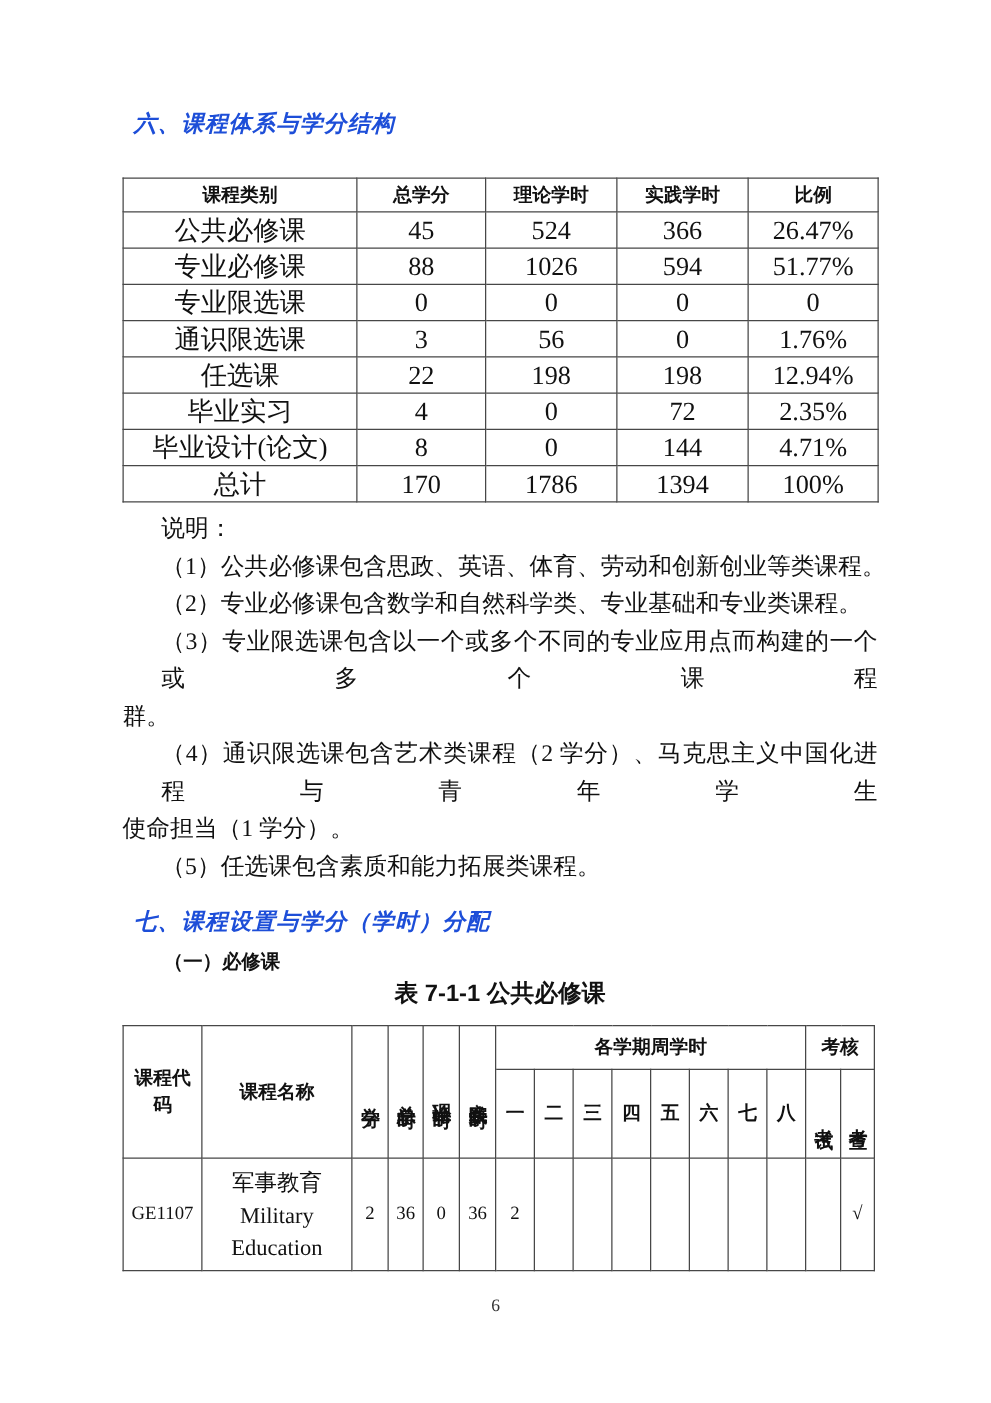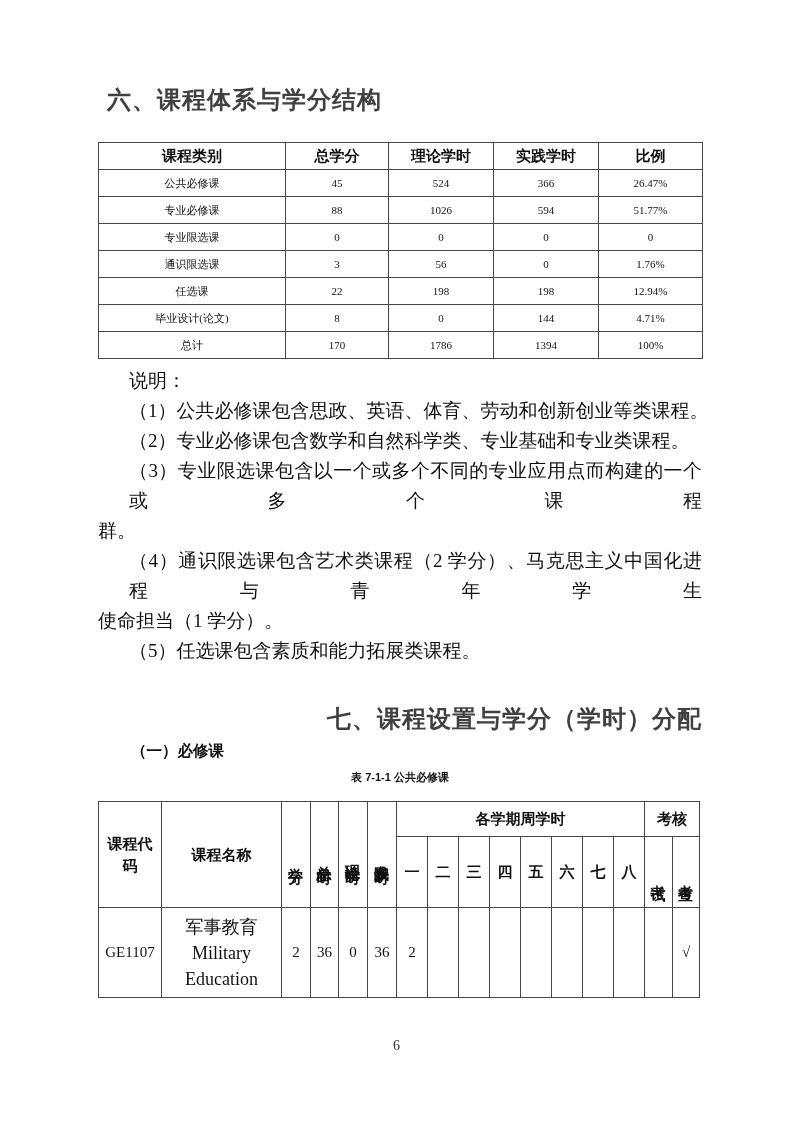--- a/index.html
+++ b/index.html
@@ -12,75 +12,76 @@
     color: #111111;
     font-family: "Liberation Serif", "DejaVu Serif", serif;
     padding: 87px 91px 0 98px;
     overflow: hidden;
   }
   .content { width: 604px; }
 
   h1.sec-title {
     font-family: "Liberation Sans", "DejaVu Sans", sans-serif;
     font-weight: bold;
-    font-size: 24px;
+    font-size: 18px;
     line-height: 25px;
-    color: #404040;
+    color: #1d4ed8;
     margin-left: 9px;
     letter-spacing: 1px;
+    font-style: italic;
   }
 
   
   table.t1 {
     border-collapse: collapse;
     table-layout: fixed;
     width: 604px;
     margin-top: 30px;
   }
   table.t1 th, table.t1 td {
     border: 1px solid #474747;
     height: 27px;
     text-align: center;
     vertical-align: middle;
-    font-size: 11px;
+    font-size: 21px;
     padding: 0 2px;
   }
   table.t1 th {
     font-family: "Liberation Sans", "DejaVu Sans", sans-serif;
     font-weight: bold;
     font-size: 15px;
   }
   table.t1 td { font-family: "Liberation Serif", "DejaVu Serif", serif; }
 
   
   .notes { margin-top: 7px; width: 604px; }
   .note-line {
     font-size: 19px;
     line-height: 30px;
     white-space: nowrap;
   }
   .note-line.indent { padding-left: 31px; }
   .note-line.fill { text-align: justify; text-align-last: justify; white-space: normal; }
 
-  .sec7 { margin-top: 40px; text-align: right; }
+  .sec7 { margin-top: 16px; }
   .subsection {
     margin-top: 8px;
     padding-left: 33px;
     font-family: "Liberation Sans", "DejaVu Sans", sans-serif;
     font-weight: bold;
     font-size: 15.5px;
     line-height: 23px;
   }
   .caption {
     margin-top: 5px;
     width: 604px;
     text-align: center;
     font-family: "Liberation Sans", "DejaVu Sans", sans-serif;
     font-weight: bold;
-    font-size: 11px;
+    font-size: 19px;
     line-height: 20px;
   }
 
   
   table.t2 {
     border-collapse: collapse;
     table-layout: fixed;
     width: 602px;
     margin-top: 14px;
   }
@@ -178,20 +179,27 @@
           <td>56</td>
           <td>0</td>
           <td>1.76%</td>
         </tr>
         <tr>
           <td>任选课</td>
           <td>22</td>
           <td>198</td>
           <td>198</td>
           <td>12.94%</td>
+        </tr>
+        <tr>
+          <td>毕业实习</td>
+          <td>4</td>
+          <td>0</td>
+          <td>72</td>
+          <td>2.35%</td>
         </tr>
         <tr>
           <td>毕业设计(论文)</td>
           <td>8</td>
           <td>0</td>
           <td>144</td>
           <td>4.71%</td>
         </tr>
         <tr>
           <td>总计</td>

